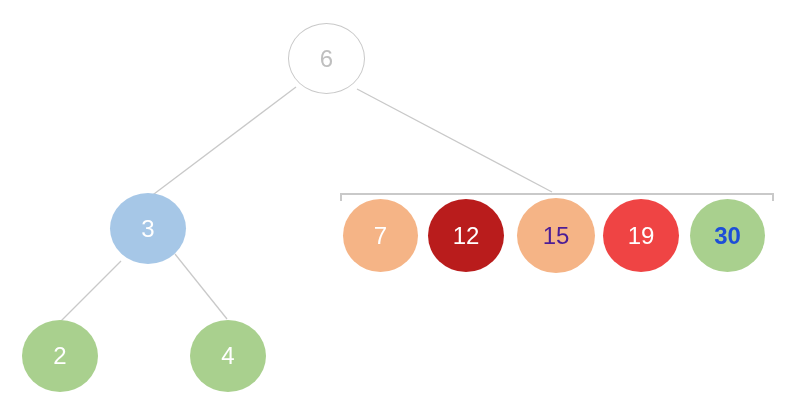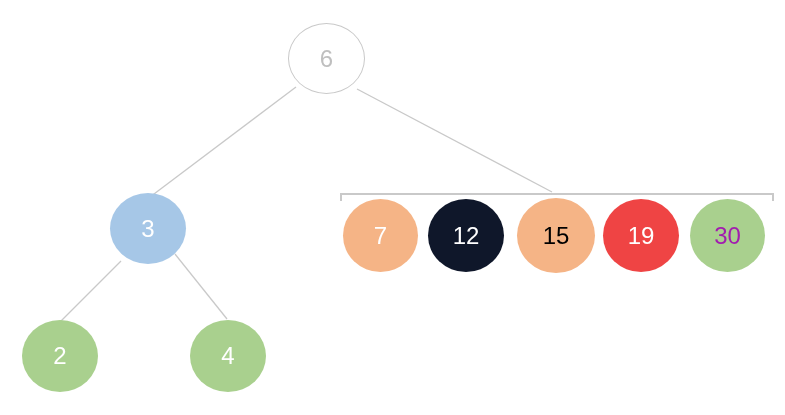--- a/index.html
+++ b/index.html
@@ -76,29 +76,29 @@
   </div>
 
   <div class="node" style="left: 190px; top: 320px; width: 76px; height: 72px; background-color: rgb(169, 208, 142);">
     <span style="color: rgb(255, 255, 255);">4</span>
   </div>
 
   <div class="node" style="left: 343px; top: 199px; width: 75px; height: 73px; background-color: rgb(245, 180, 134);">
     <span style="color: rgb(255, 255, 255);">7</span>
   </div>
 
-  <div class="node" style="left: 428px; top: 199px; width: 76px; height: 73px; background-color: #0f172a;">
+  <div class="node" style="left: 428px; top: 199px; width: 76px; height: 73px; background-color: #b91c1c;">
     <span style="color: rgb(255, 255, 255);">12</span>
   </div>
 
   <div class="node" style="left: 517px; top: 198px; width: 78px; height: 75px; background-color: rgb(245, 180, 134);">
-    <span style="color: #000000;">15</span>
+    <span style="color: #4c1d95;">15</span>
   </div>
 
   <div class="node" style="left: 603px; top: 199px; width: 76px; height: 73px; background-color: #ef4444;">
     <span style="color: rgb(255, 255, 255);">19</span>
   </div>
 
   <div class="node" style="left: 690px; top: 199px; width: 75px; height: 73px; background-color: rgb(169, 208, 142);">
-    <span style="color: #a21caf;">30</span>
+    <span style="color: #1d4ed8; font-weight: bold;">30</span>
   </div>
 
 </div>
 
 </body></html>

